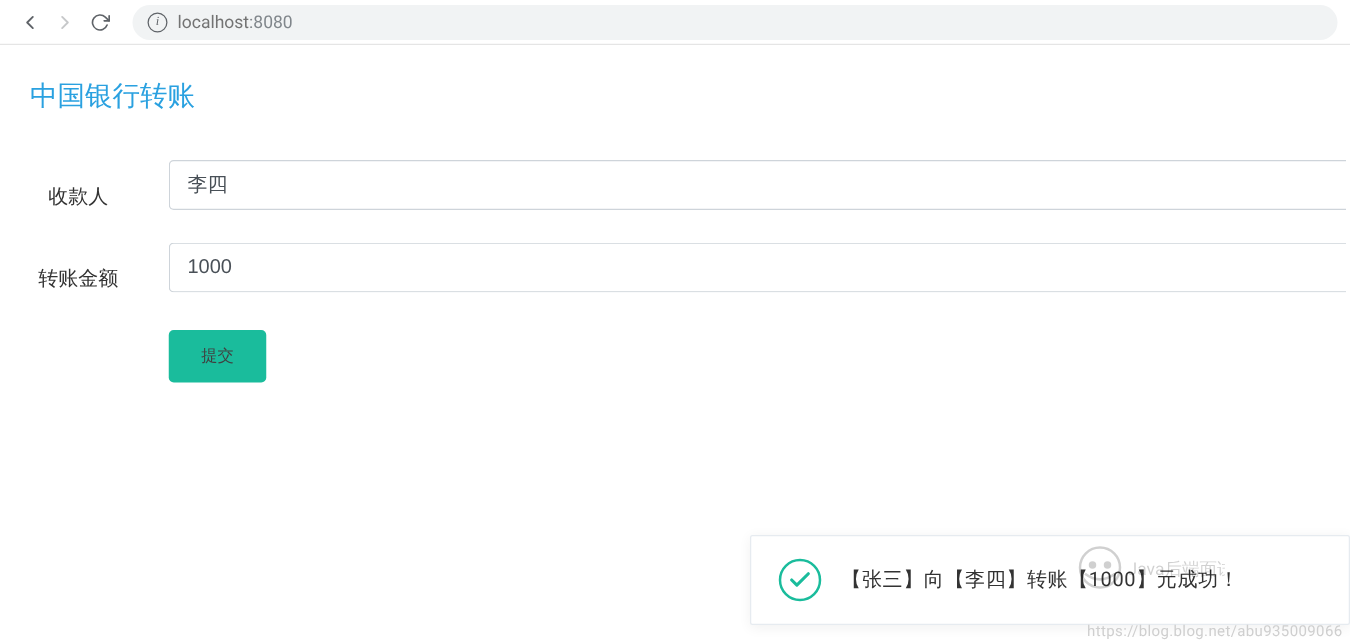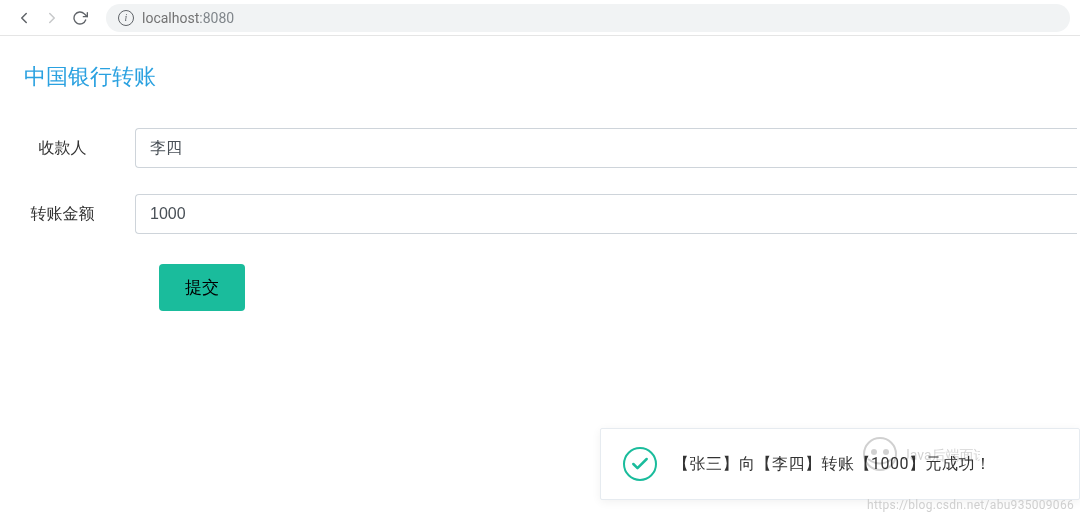--- a/index.html
+++ b/index.html
@@ -59,21 +59,21 @@
 
     .legend {
       color: #2aa1e0;
       font-size: 22px;
       padding: 22px 0 10px 24px;
       font-weight: 400;
     }
 
     .form-row {
       display: flex;
-      align-items: center;
+      align-items: flex-end;
       margin-top: 26px;
     }
     .form-label {
       width: 135px;
       text-align: center;
       font-size: 16px;
       color: #333;
       padding-right: 10px;
     }
     .form-input {
@@ -87,27 +87,26 @@
       color: #495057;
       outline: none;
     }
 
     .submit-row {
       margin-top: 30px;
       padding-left: 135px;
     }
     .btn-primary {
       background: #1abc9c;
-      color: #000000;
+      color: #404040;
       border: none;
       border-radius: 4px;
-      font-size: 17px;
+      font-size: 13px;
       padding: 12px 26px;
       cursor: pointer;
-      margin-left: 24px;
     }
 
     
     .toast {
       position: absolute;
       right: 0;
       bottom: 14px;
       width: 480px;
       background: #fff;
       border: 1px solid #e6ebf0;
@@ -206,13 +205,13 @@
 
 <div class="watermark-1">
   <svg width="120" height="40" viewBox="0 0 120 40">
     <circle cx="20" cy="20" r="16" fill="none" stroke="#000" stroke-width="2"></circle>
     <circle cx="14" cy="18" r="3"></circle>
     <circle cx="26" cy="18" r="3"></circle>
     <path d="M8 25 Q20 34 32 25" fill="none" stroke="#000" stroke-width="2"></path>
     <text x="42" y="26" font-size="14" fill="#000">Java后端面试官</text>
   </svg>
 </div>
-<div class="watermark-2">https://blog.csdn.net/abu935009066</div>
+<div class="watermark-2">https://blog.blog.net/abu935009066</div>
 
 </body></html>

